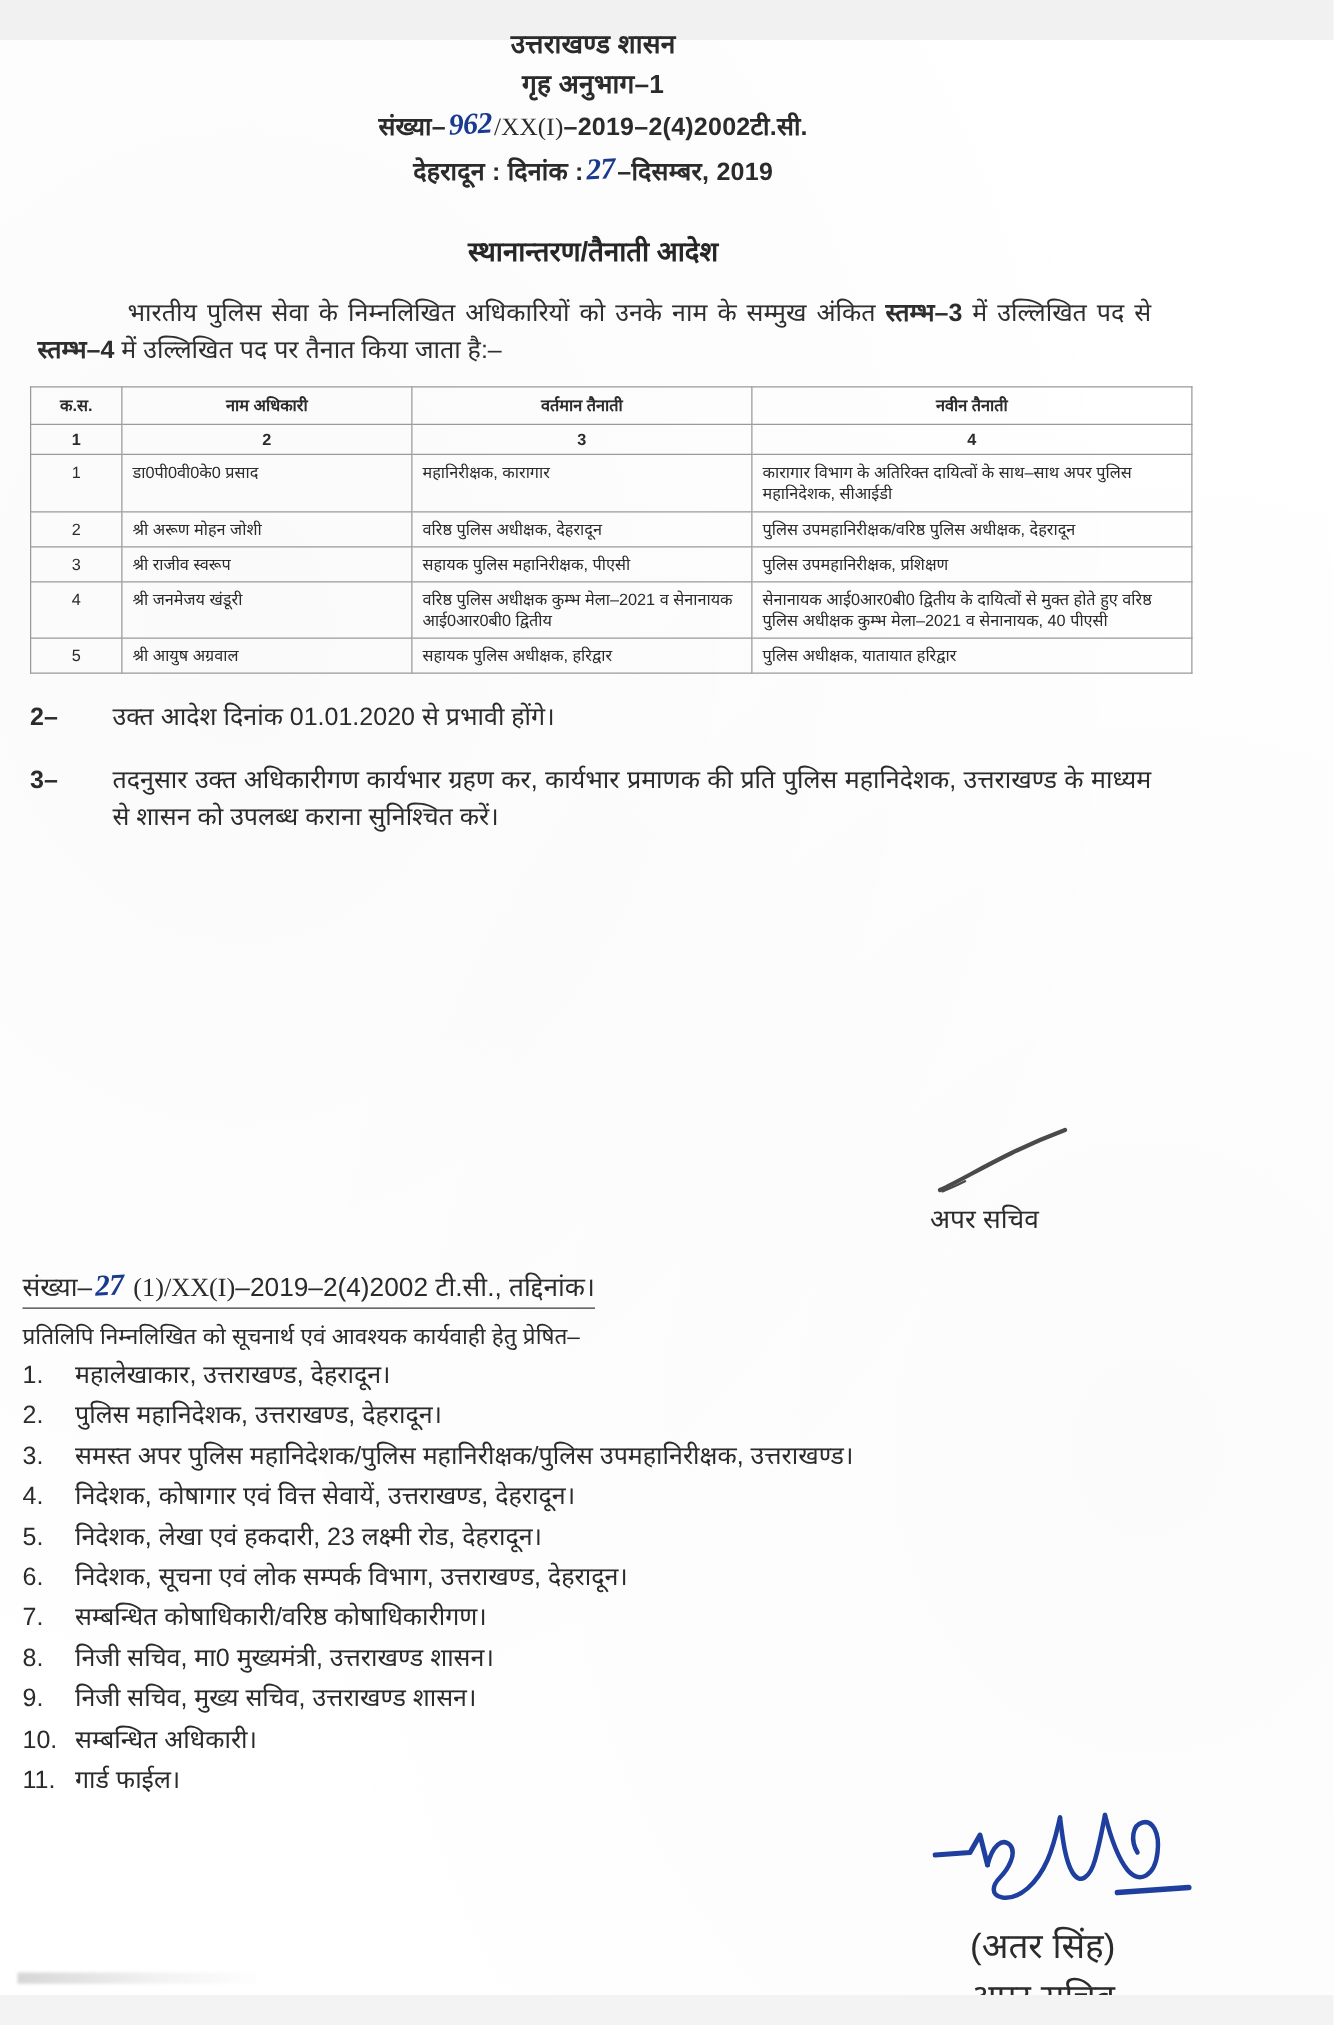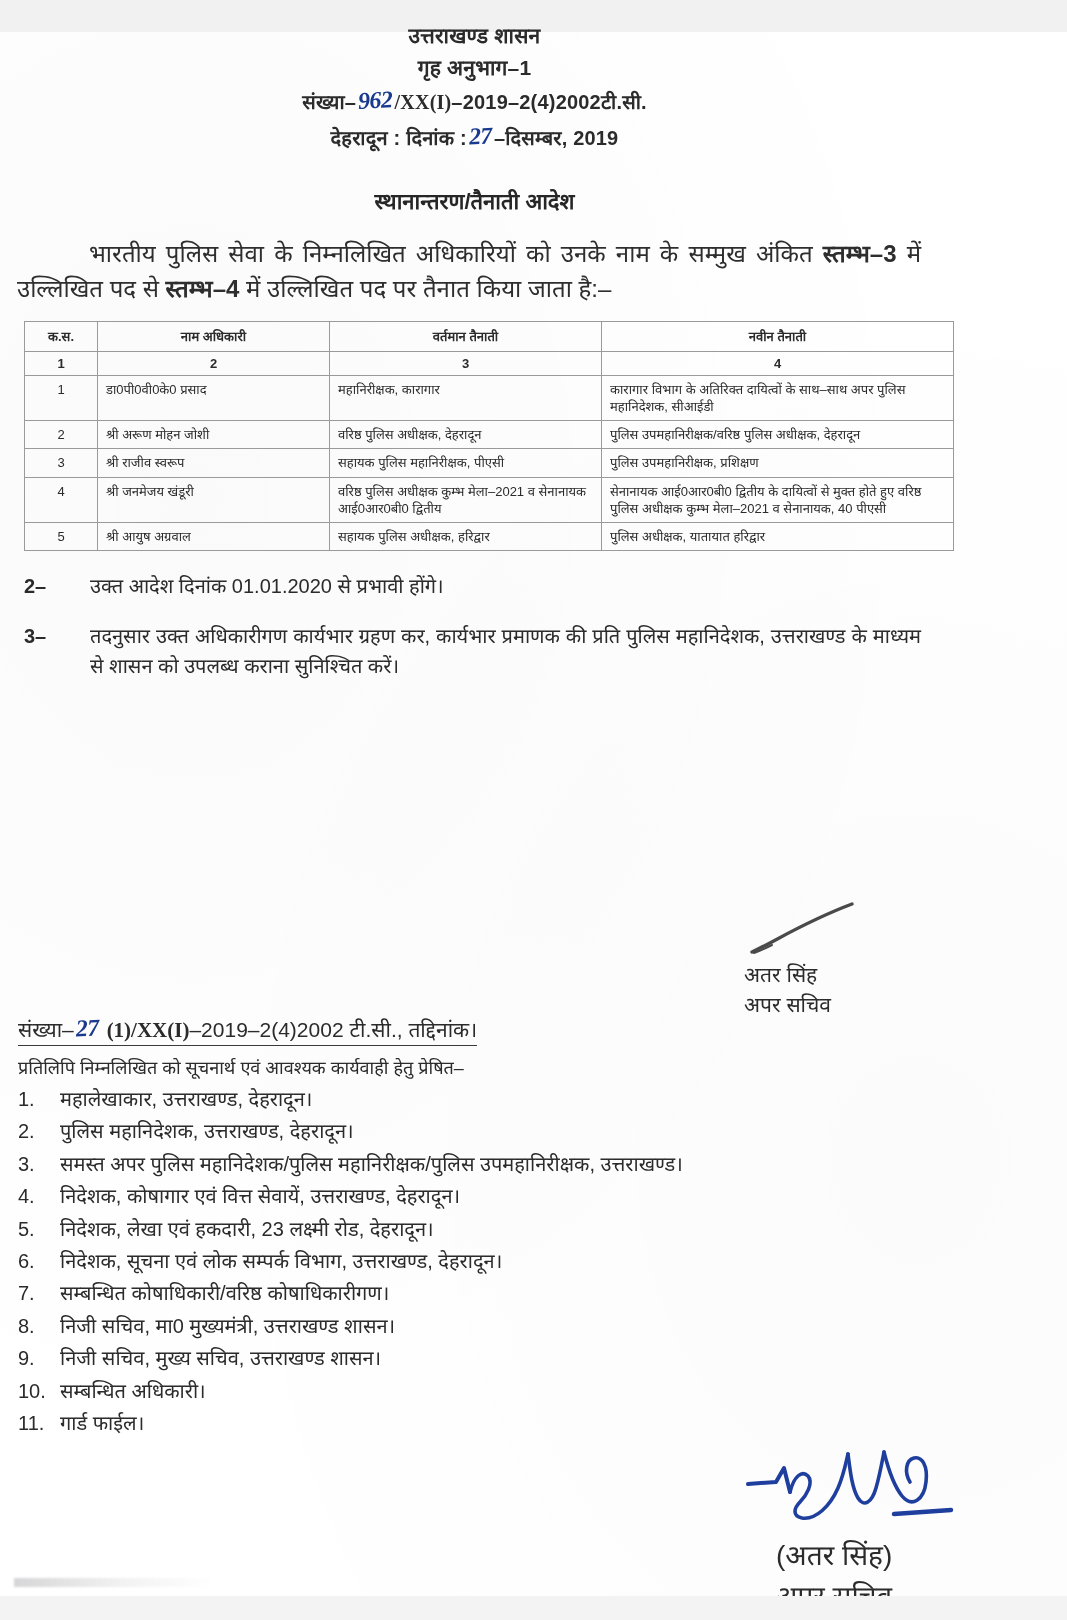--- a/index.html
+++ b/index.html
@@ -69,34 +69,34 @@
     font-weight: 700;
     font-size: 24px;
     font-style: italic;
     letter-spacing: -0.5px;
     display: inline-block;
     transform: rotate(-3deg) translateY(-1px);
     margin: 0 2px;
   }
   .roman {
     font-family: "Liberation Serif", "DejaVu Serif", serif;
-    font-weight: 700;
+    font-weight: 400;
   }
 
   .subject {
     text-align: center;
     font-size: 22px;
     font-weight: 700;
     margin-top: 30px;
     color: #262626;
   }
 
   .intro {
-    margin: 22px 28px 0 17px;
-    font-size: 24px;
+    margin: 22px 28px 0 30px;
+    font-size: 20px;
     line-height: 1.45;
     text-align: justify;
     color: #2e2e2e;
     text-indent: 72px;
   }
   .intro b { font-weight: 700; }
 
   
   table.order {
     width: 930px;
@@ -319,21 +319,20 @@
       <span class="ctext">तदनुसार उक्त अधिकारीगण कार्यभार ग्रहण कर, कार्यभार प्रमाणक की प्रति पुलिस महानिदेशक, उत्तराखण्ड के माध्यम से शासन को उपलब्ध कराना सुनिश्चित करें।</span>
     </div>
 
   </div>
 
   <div class="sig-one">
     <svg class="sig-stroke" viewBox="0 0 130 56">
       <path d="M4 52 C 26 42, 56 22, 104 4" stroke="#4a4a4a" stroke-width="3.4" fill="none" stroke-linecap="round"></path>
       <path d="M6 53 C 14 50, 20 47, 24 45" stroke="#4a4a4a" stroke-width="2" fill="none" stroke-linecap="round"></path>
     </svg>
-    <div class="sig-name">अतर सिंह</div>
     <div class="sig-name">अपर सचिव</div>
   </div>
 
   <div class="endorse">
     <div class="num-line">
       <span>संख्या–</span><span class="hand">27</span>
       <span class="roman">(1)/XX(I)</span><span>–2019–2(4)2002 टी.सी., तद्दिनांक।</span>
     </div>
     <div class="copy-to">प्रतिलिपि निम्नलिखित को सूचनार्थ एवं आवश्यक कार्यवाही हेतु प्रेषित–</div>
 

